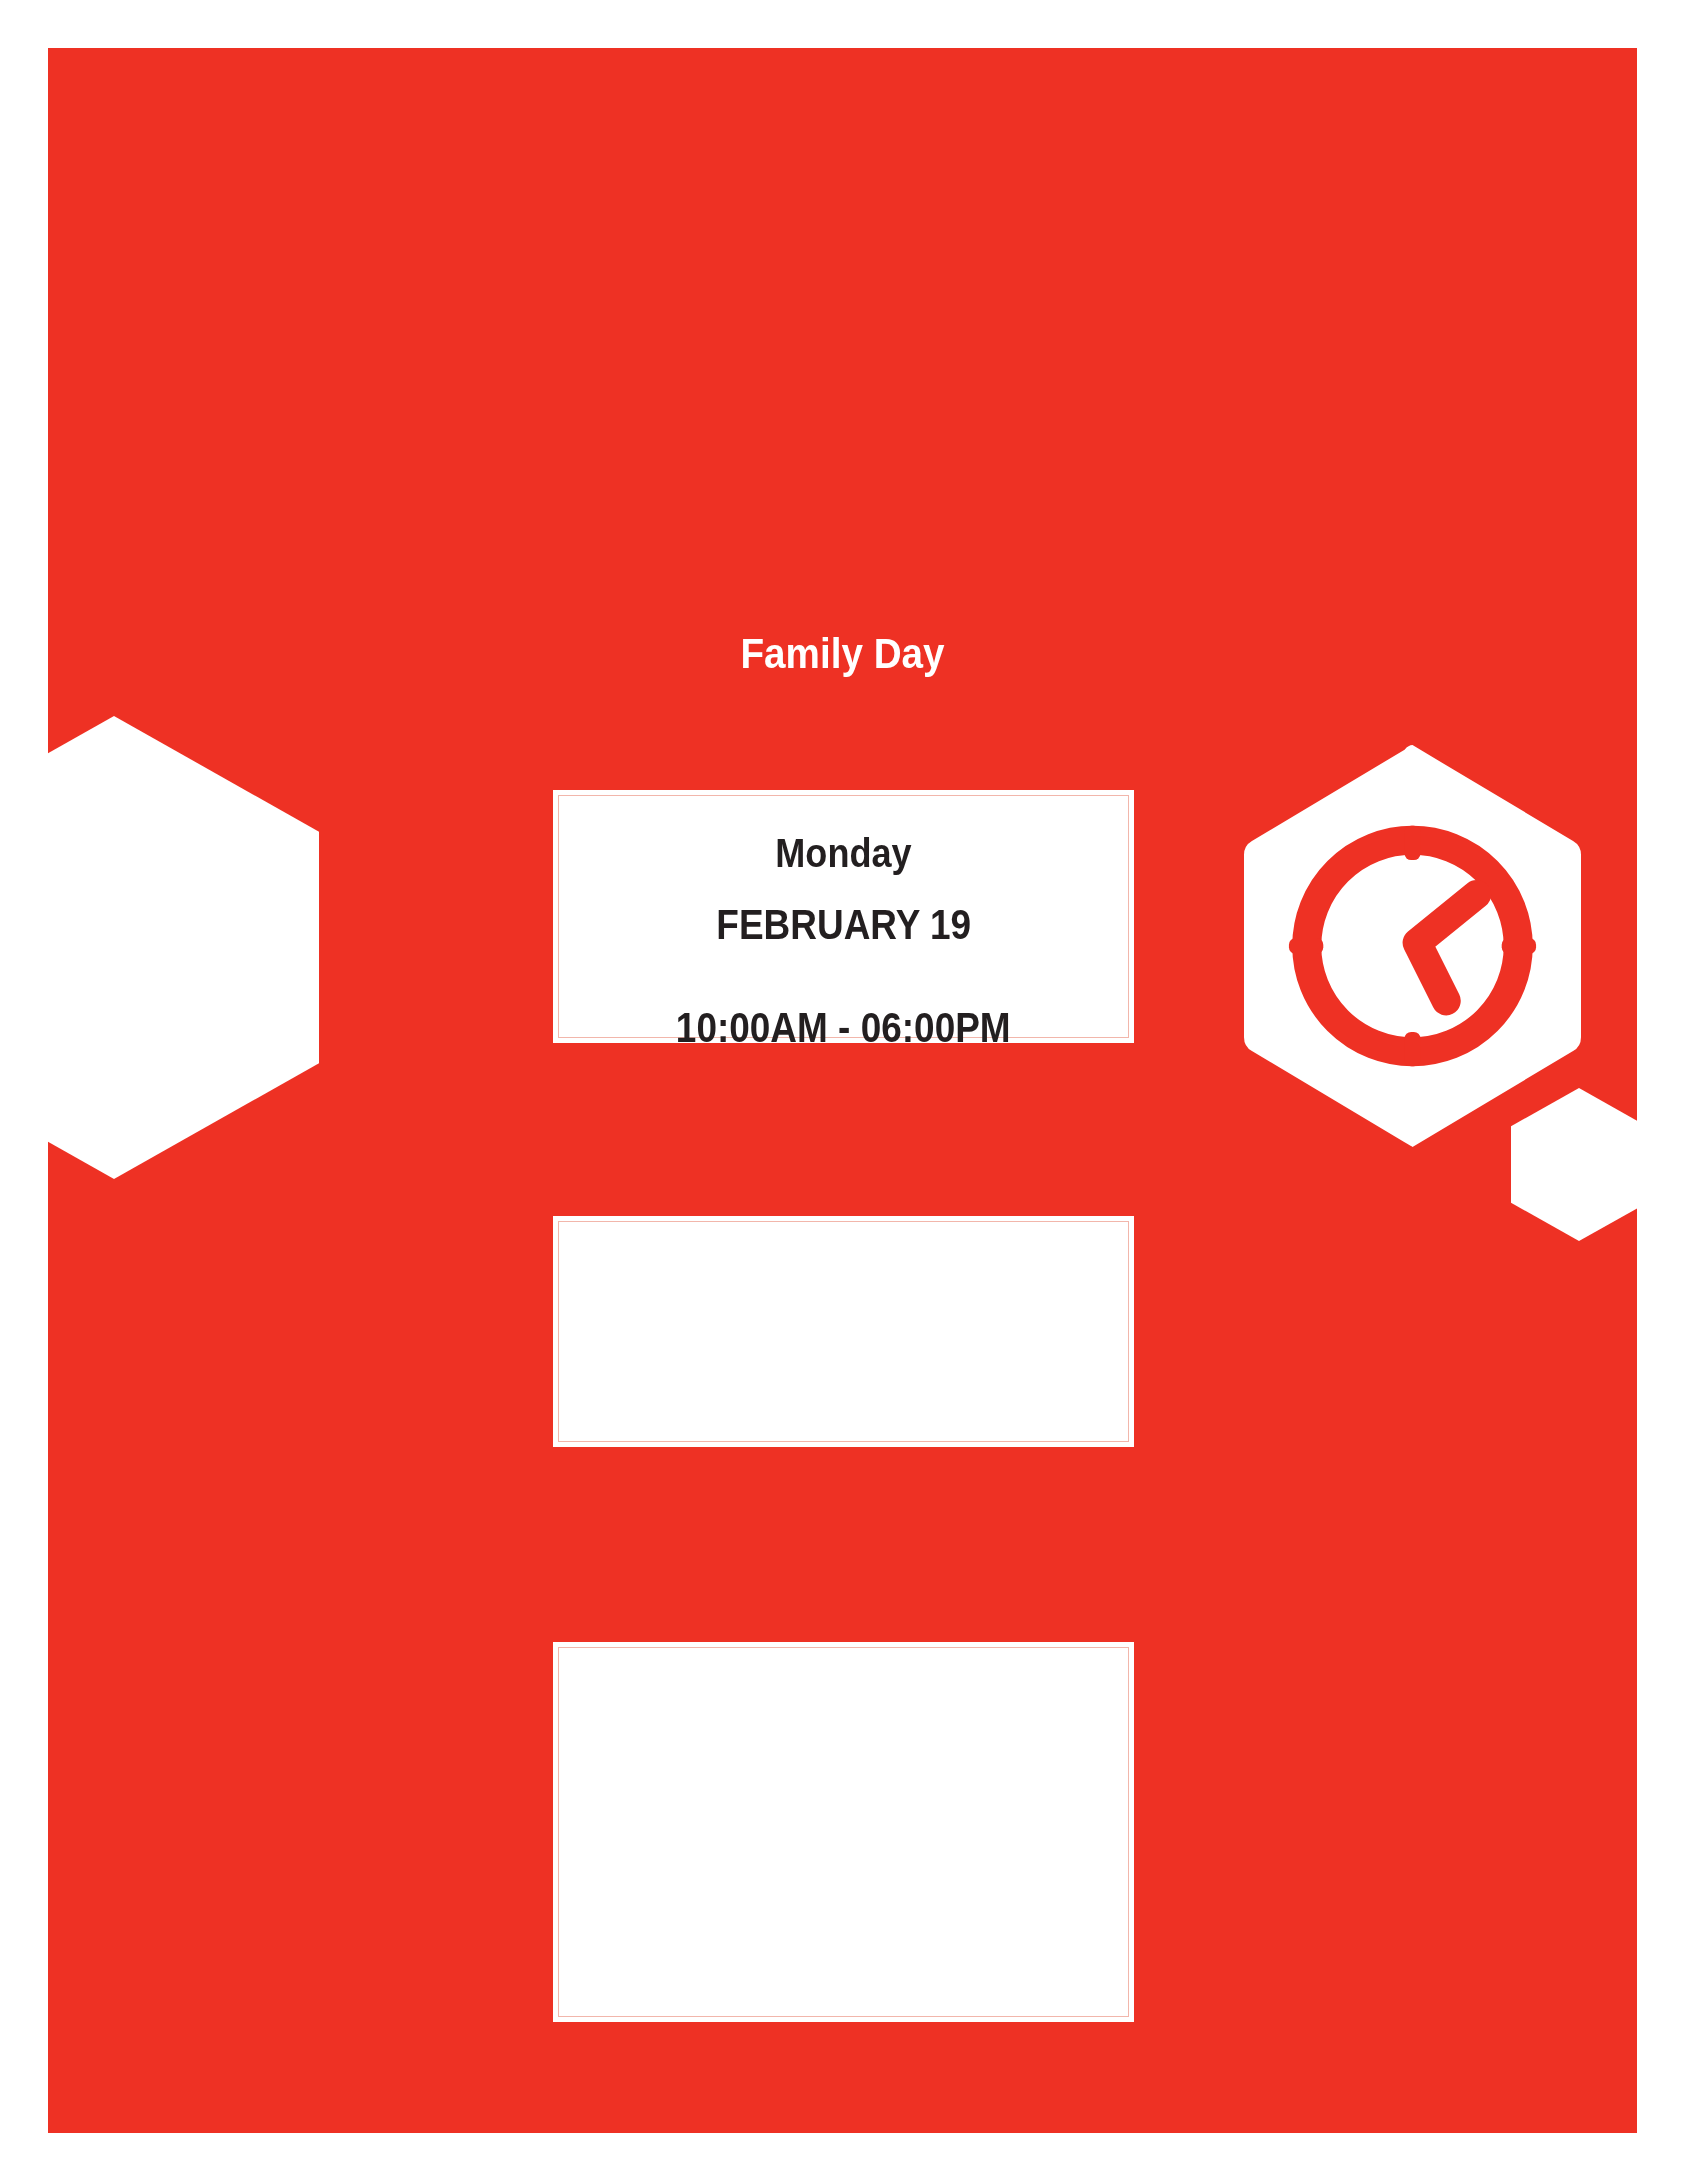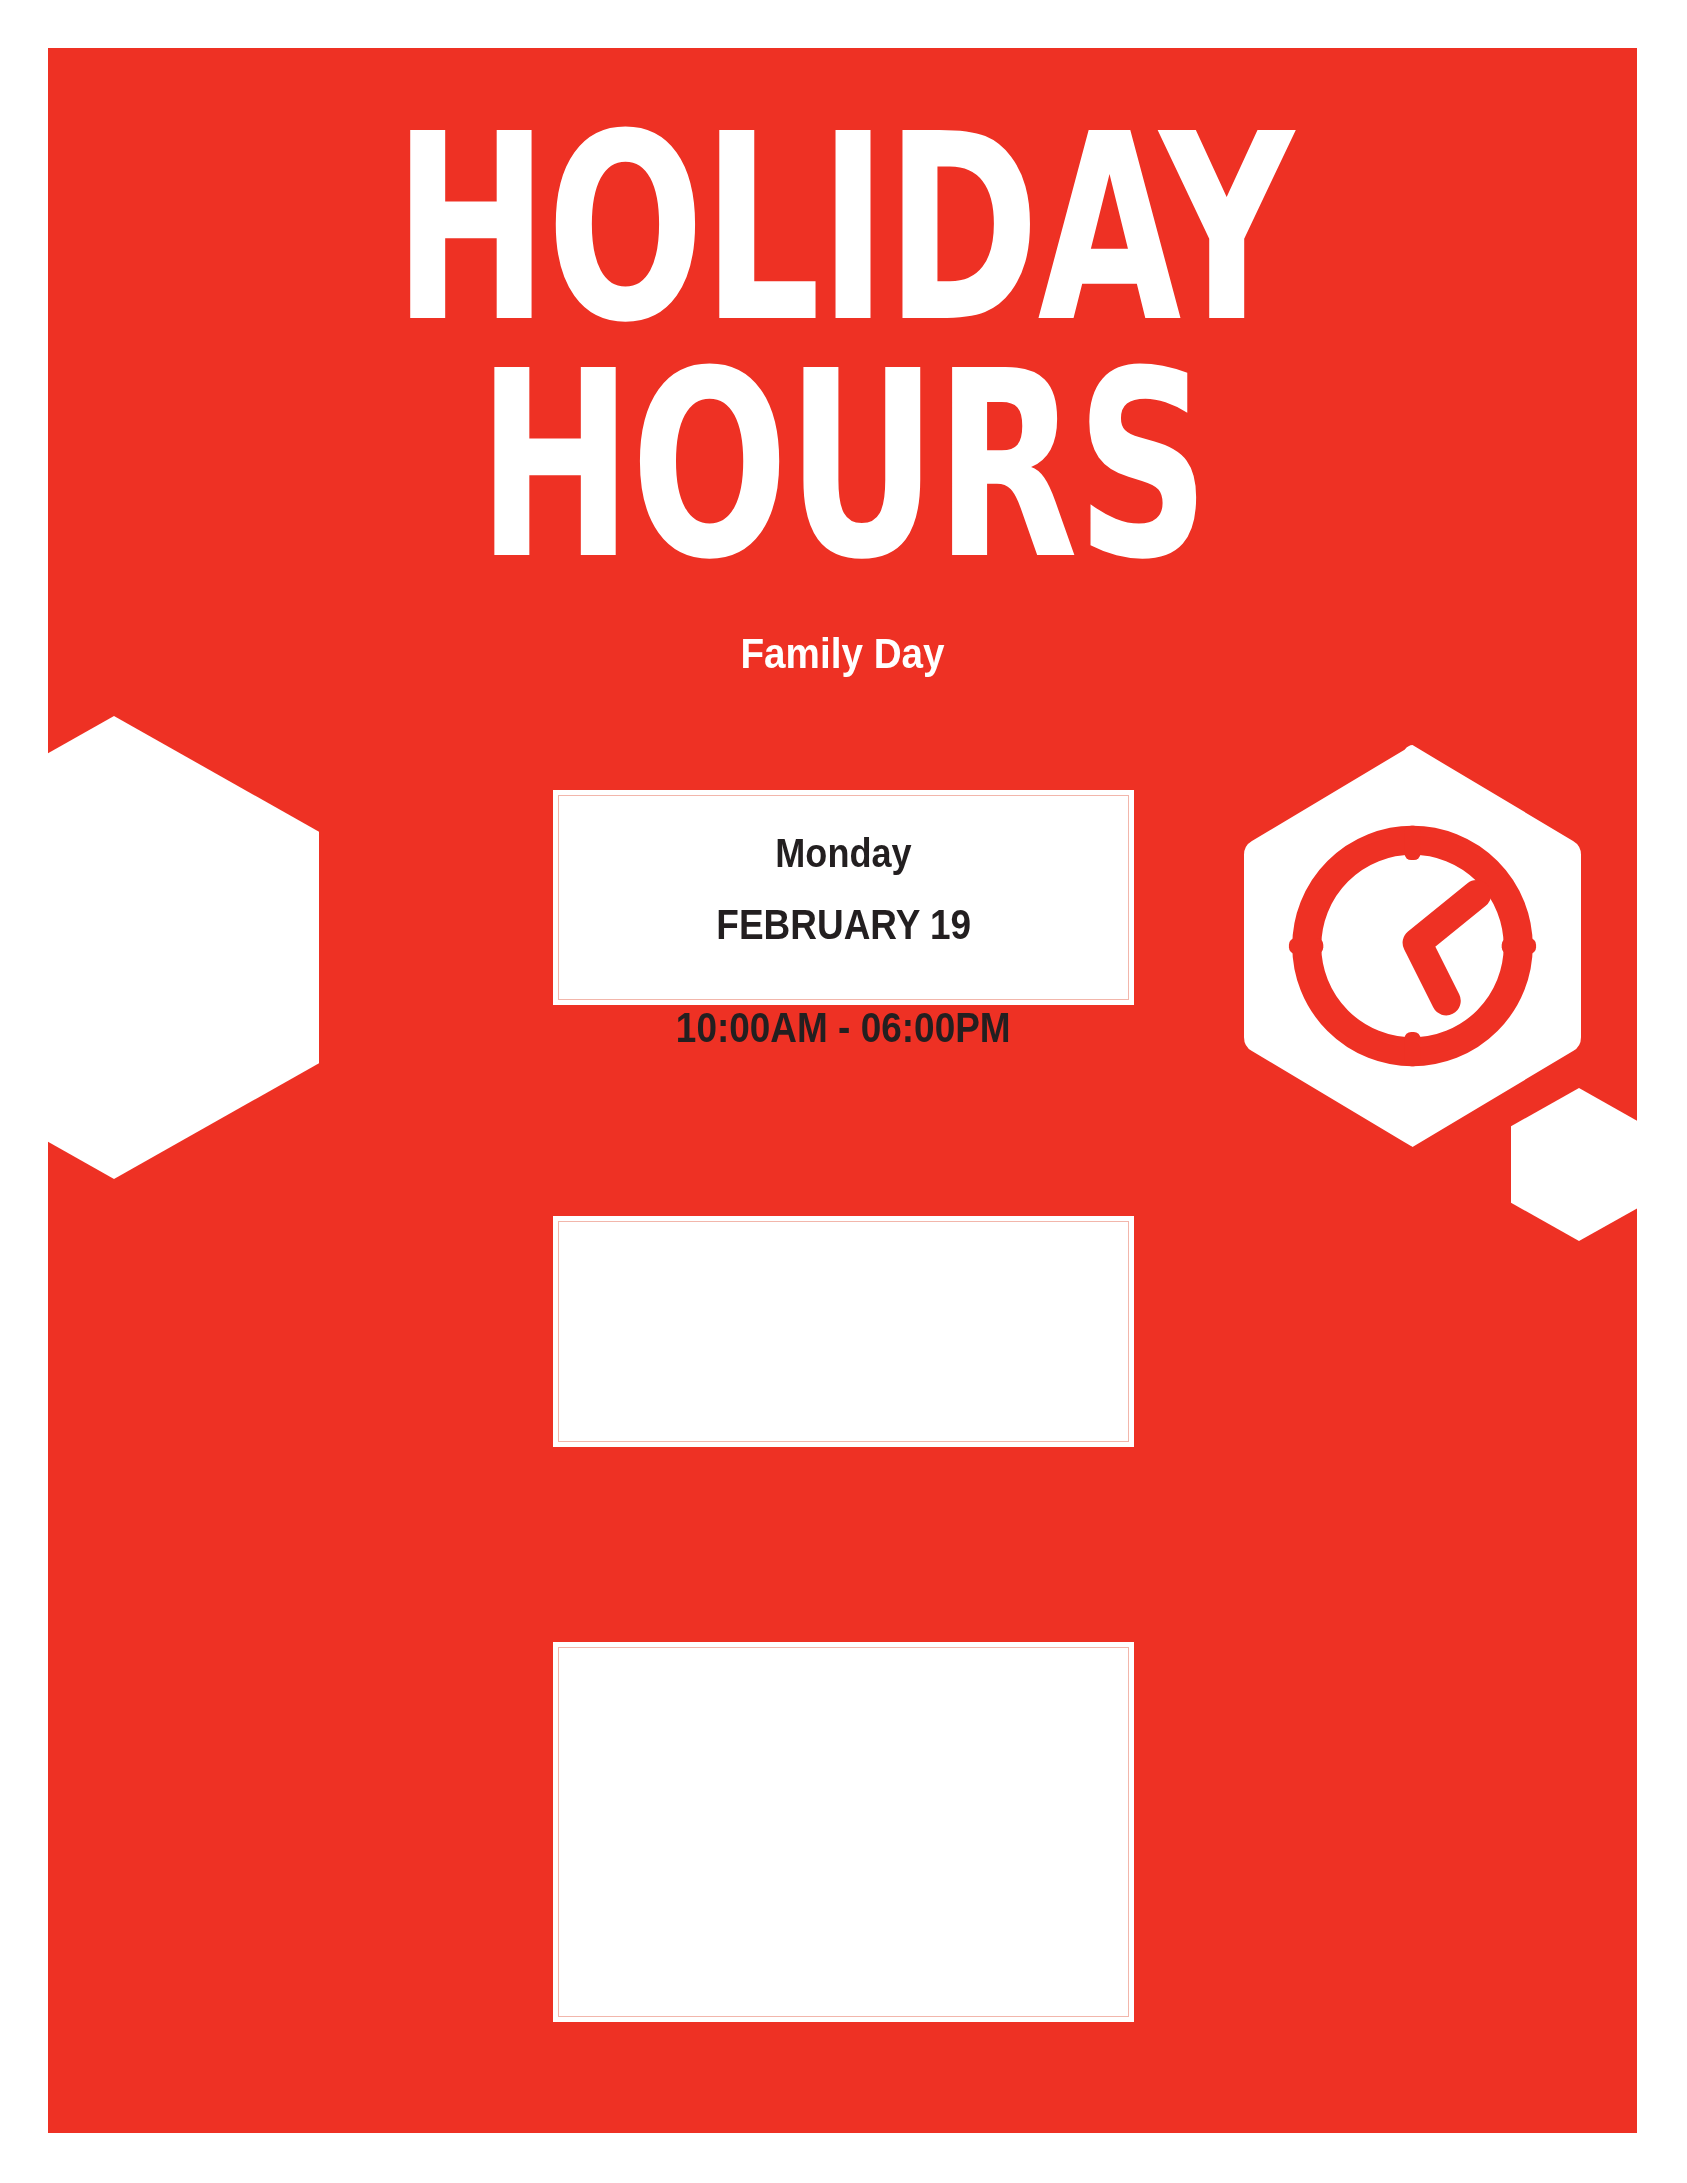--- a/index.html
+++ b/index.html
@@ -59,21 +59,21 @@
   
   .card{
     position:absolute;left:505px;width:581px;background:#ffffff;
     box-sizing:border-box;
   }
   .card-inner{
     position:absolute;left:5.3px;top:5.3px;right:5.3px;bottom:5.3px;
     border:0.7px solid #f2b6ab;box-sizing:border-box;
     display:flex;flex-direction:column;align-items:center;
   }
-  #card-1{top:742px;height:215px;}
+  #card-1{top:742px;height:253px;}
   #card-2{top:1168px;height:231px;}
   #card-3{top:1594px;height:380px;}
 
   .card-day{
     color:#231f20;font-weight:700;font-size:41px;line-height:1;
     margin-top:37px;transform:scaleX(0.88);transform-origin:center center;
     white-space:nowrap;
   }
   .card-date{
     color:#231f20;font-weight:700;font-size:42px;line-height:1;
@@ -101,24 +101,20 @@
         <path d="M255 6 L498 151 Q510 158 510 172 L510 448 Q510 462 498 469 L255 614 Q255 614 243 607 L12 469 Q0 462 0 448 L0 172 Q0 158 12 151 L243 13 Q249 6 255 6 Z" fill="#ffffff"></path>
         <circle cx="255" cy="310" r="160" fill="none" stroke="#ee3124" stroke-width="44"></circle>
         <rect x="243" y="128" width="24" height="52" rx="10" fill="#ee3124"></rect>
         <rect x="243" y="440" width="24" height="52" rx="10" fill="#ee3124"></rect>
         <rect x="68" y="298" width="52" height="24" rx="10" fill="#ee3124"></rect>
         <rect x="390" y="298" width="52" height="24" rx="10" fill="#ee3124"></rect>
         <path d="M352 232 L262 305 L306 393" fill="none" stroke="#ee3124" stroke-width="44" stroke-linecap="round" stroke-linejoin="round"></path>
       </svg>
     </div>
 
-    <div id="title-block">
-      <div class="title-line">HOLIDAY</div>
-      <div class="title-line">HOURS</div>
-    </div>
 
     <div id="subtitle">Family Day</div>
 
     <div class="card" id="card-1">
       <div class="card-inner">
         <div class="card-day">Monday</div>
         <div class="card-date">FEBRUARY 19</div>
         <div class="card-time">10:00AM - 06:00PM</div>
       </div>
     </div>

